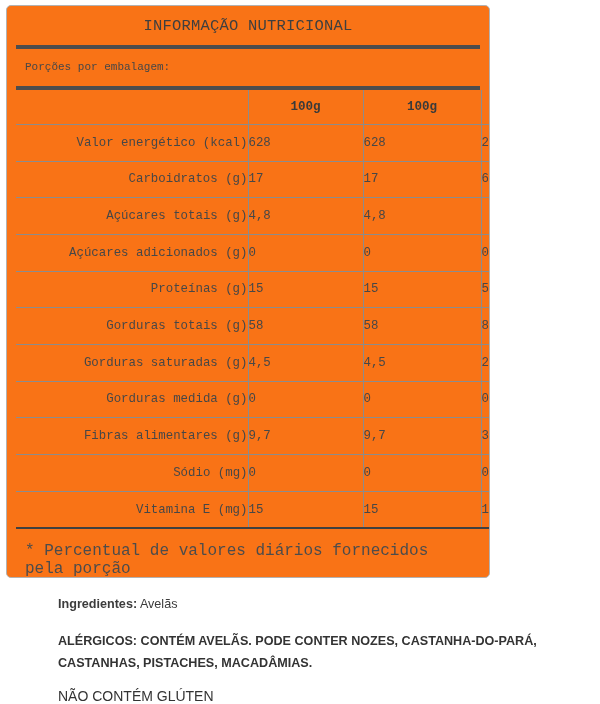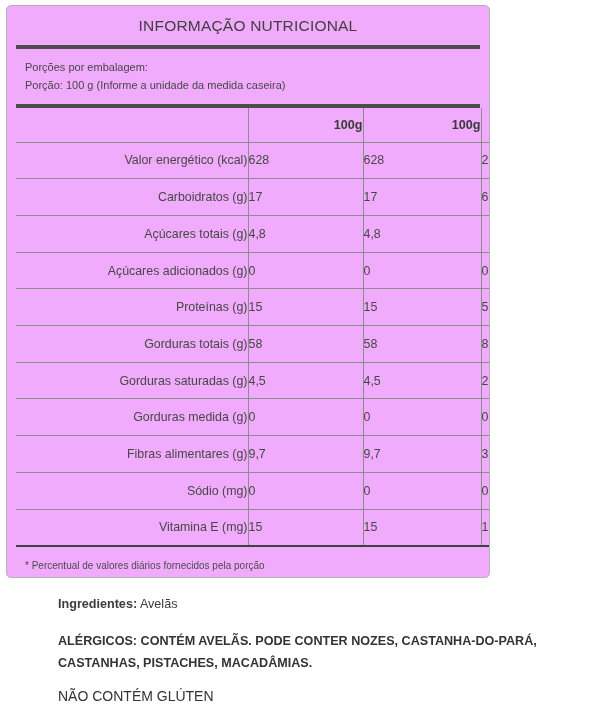--- a/index.html
+++ b/index.html
@@ -26,22 +26,23 @@
   
   .nutri-card {
     position: absolute;
     left: 6px;
     top: 5px;
     width: 484px;
     height: 573px;
     box-sizing: border-box;
     border: 1px solid #b2b2b2;
     border-radius: 5px;
-    background: #f0abfc;
+    background: #f97316;
     overflow: hidden;
+    font-family: Liberation Mono, monospace;
   }
 
   .nutri-title {
     text-align: center;
     font-size: 15.5px;
     font-weight: 400;
     letter-spacing: 0.2px;
     color: #3f3f3f;
     padding: 11px 0 10px 0;
     margin: 0;
@@ -81,21 +82,21 @@
     height: 35.7px;
     vertical-align: middle;
     color: #474747;
     font-weight: 400;
   }
 
   .nutri-table thead th {
     font-weight: 700;
     font-size: 12.6px;
     color: #3a3a3a;
-    text-align: right;
+    text-align: center;
     height: 34px;
   }
   .nutri-table thead th.th-name { text-align: left; }
 
   
   .nutri-table th.sep,
   .nutri-table td.sep {
     border-left: 1px solid #8c8c8c;
   }
 
@@ -110,21 +111,21 @@
   .cell-val {
     text-align: left;
   }
 
   .nutri-table tbody tr:last-child td {
     border-bottom: 2px solid #404040;
   }
 
   .footnote {
     padding: 13px 18px 12px 18px;
-    font-size: 10px;
+    font-size: 16px;
     color: #4c4c4c;
   }
 
   
   .below {
     position: absolute;
     left: 24px;
     top: 596px;
     width: 588px;
     margin-left: 34px;
@@ -160,21 +161,20 @@
 <div class="page">
 
   <div class="nutri-card">
 
     <h1 class="nutri-title">INFORMAÇÃO NUTRICIONAL</h1>
 
     <div class="rule-thick"></div>
 
     <div class="portion-block">
       <div class="portion-line">Porções por embalagem:</div>
-      <div class="portion-line">Porção: 100 g (Informe a unidade da medida caseira)</div>
     </div>
 
     <div class="rule-thick"></div>
 
     <table class="nutri-table">
       <colgroup>
         <col class="c-name">
           <col class="c-v1">
           <col class="c-v2">
           <col class="c-vd">

